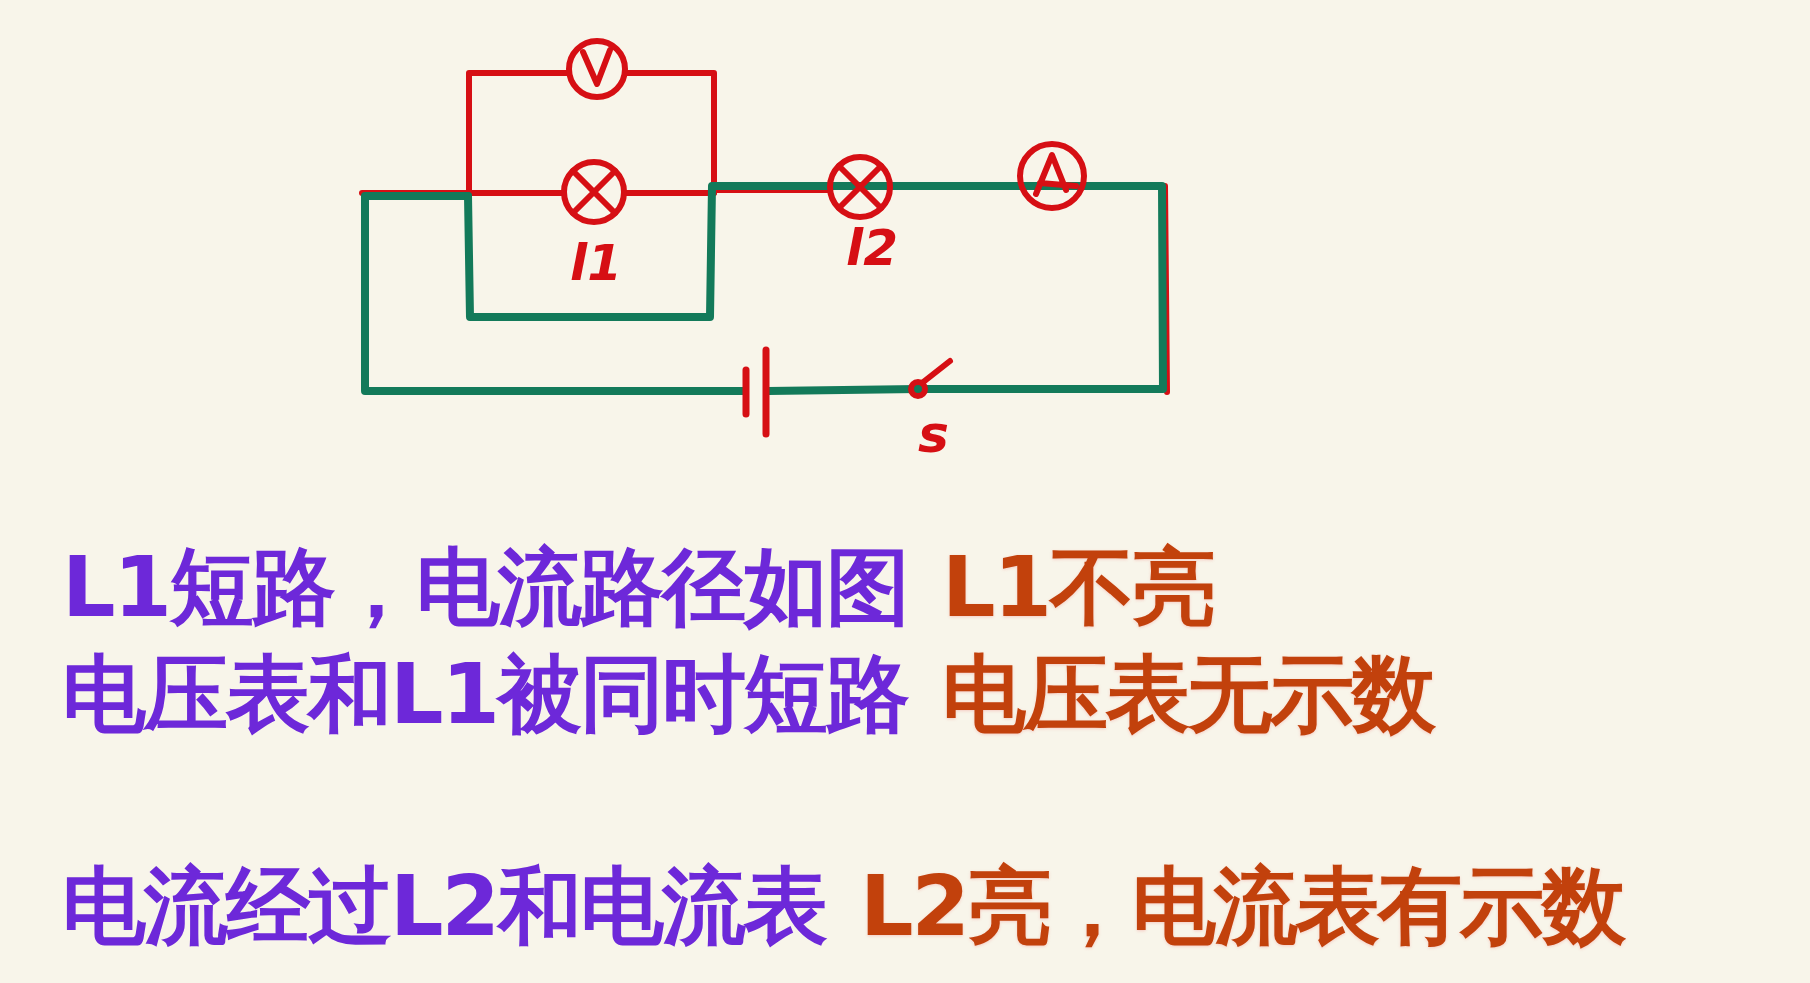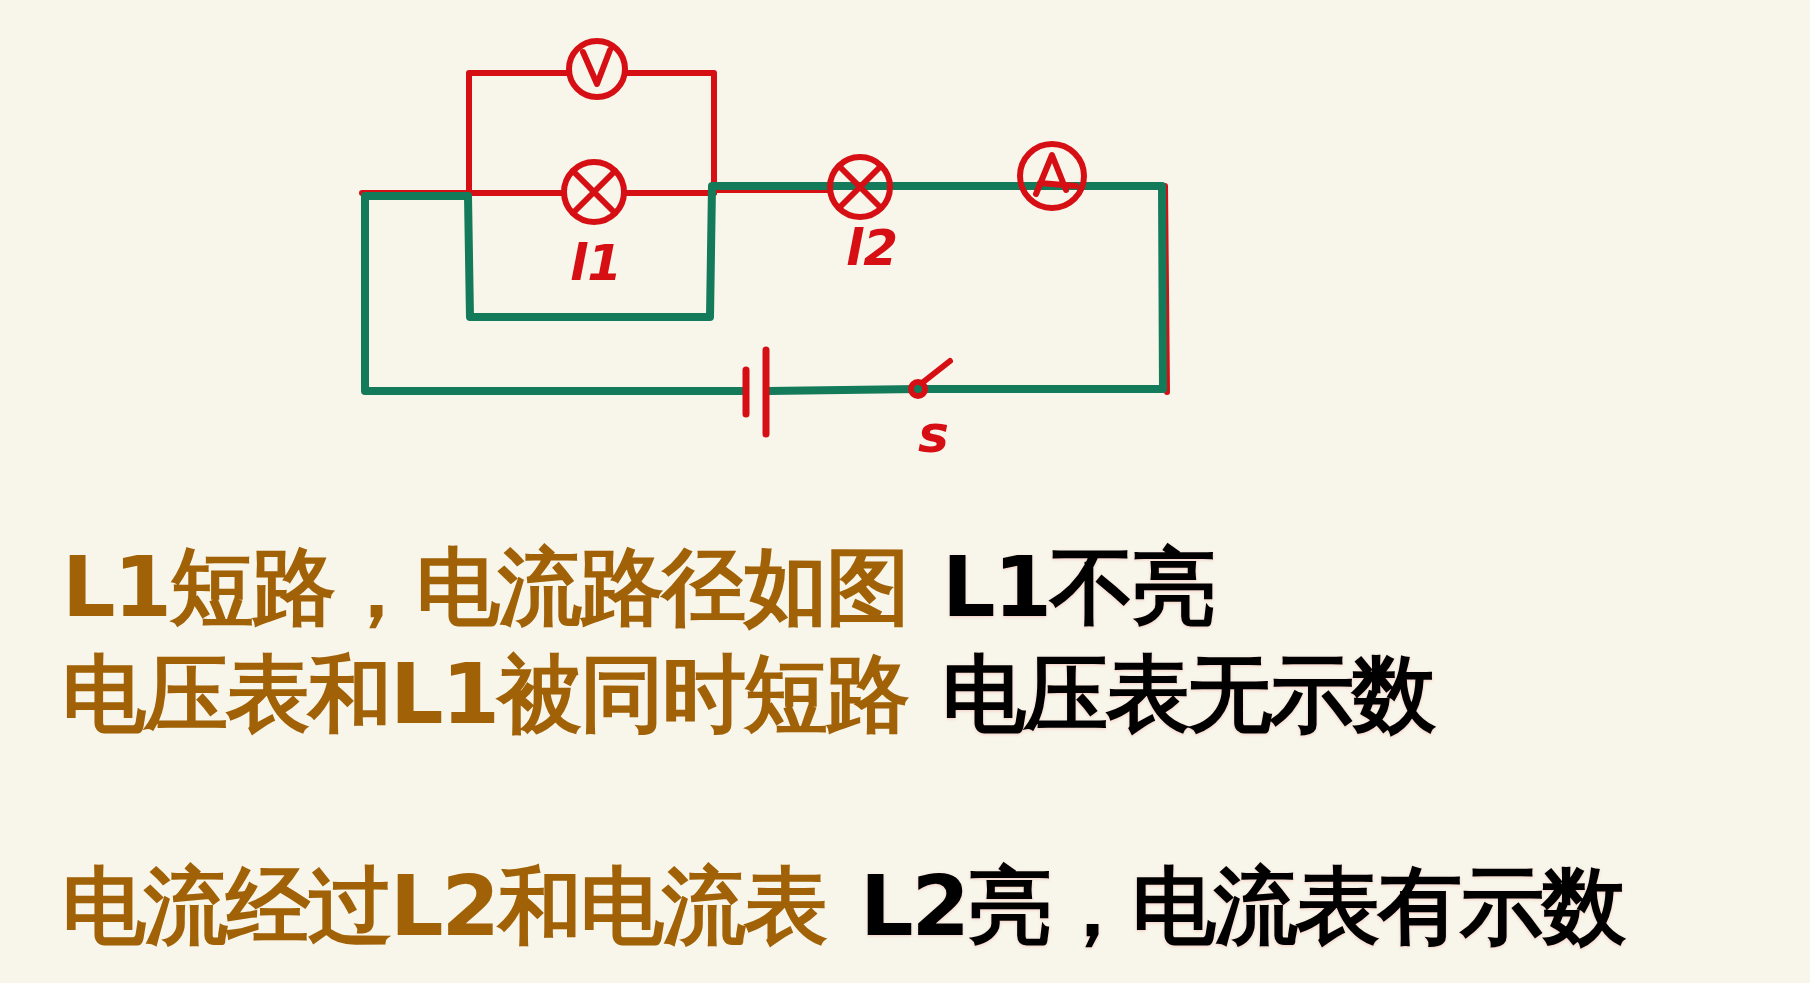--- a/index.html
+++ b/index.html
@@ -9,22 +9,22 @@
     position:relative;
     font-family:"DejaVu Sans", "Liberation Sans", sans-serif;
   }
   #circuit { position:absolute; left:0; top:0; }
   .text-line {
     position:absolute; left:62px;
     font-size:84px; font-weight:bold;
     white-space:nowrap; line-height:1;
     letter-spacing:-2px;
   }
-  .text-line .black { color:#a16207; }
-  .text-line .red { color:#000000; margin-left:34px; text-shadow:0 1px 3px rgba(240,84,84,0.25); }
+  .text-line .black { color:#6d28d9; }
+  .text-line .red { color:#c2410c; margin-left:34px; text-shadow:0 1px 3px rgba(240,84,84,0.25); }
   #line1 { top:545px; }
   #line2 { top:652px; }
   #line3 { top:864px; }
   .lbl { font-family:"DejaVu Sans", sans-serif; fill:#d60f14; font-style:italic; font-weight:bold; }
 </style>
 </head>
 <body>
 
 <svg id="circuit" width="1810" height="520" viewBox="0 0 1810 520" xmlns="http://www.w3.org/2000/svg">
 

